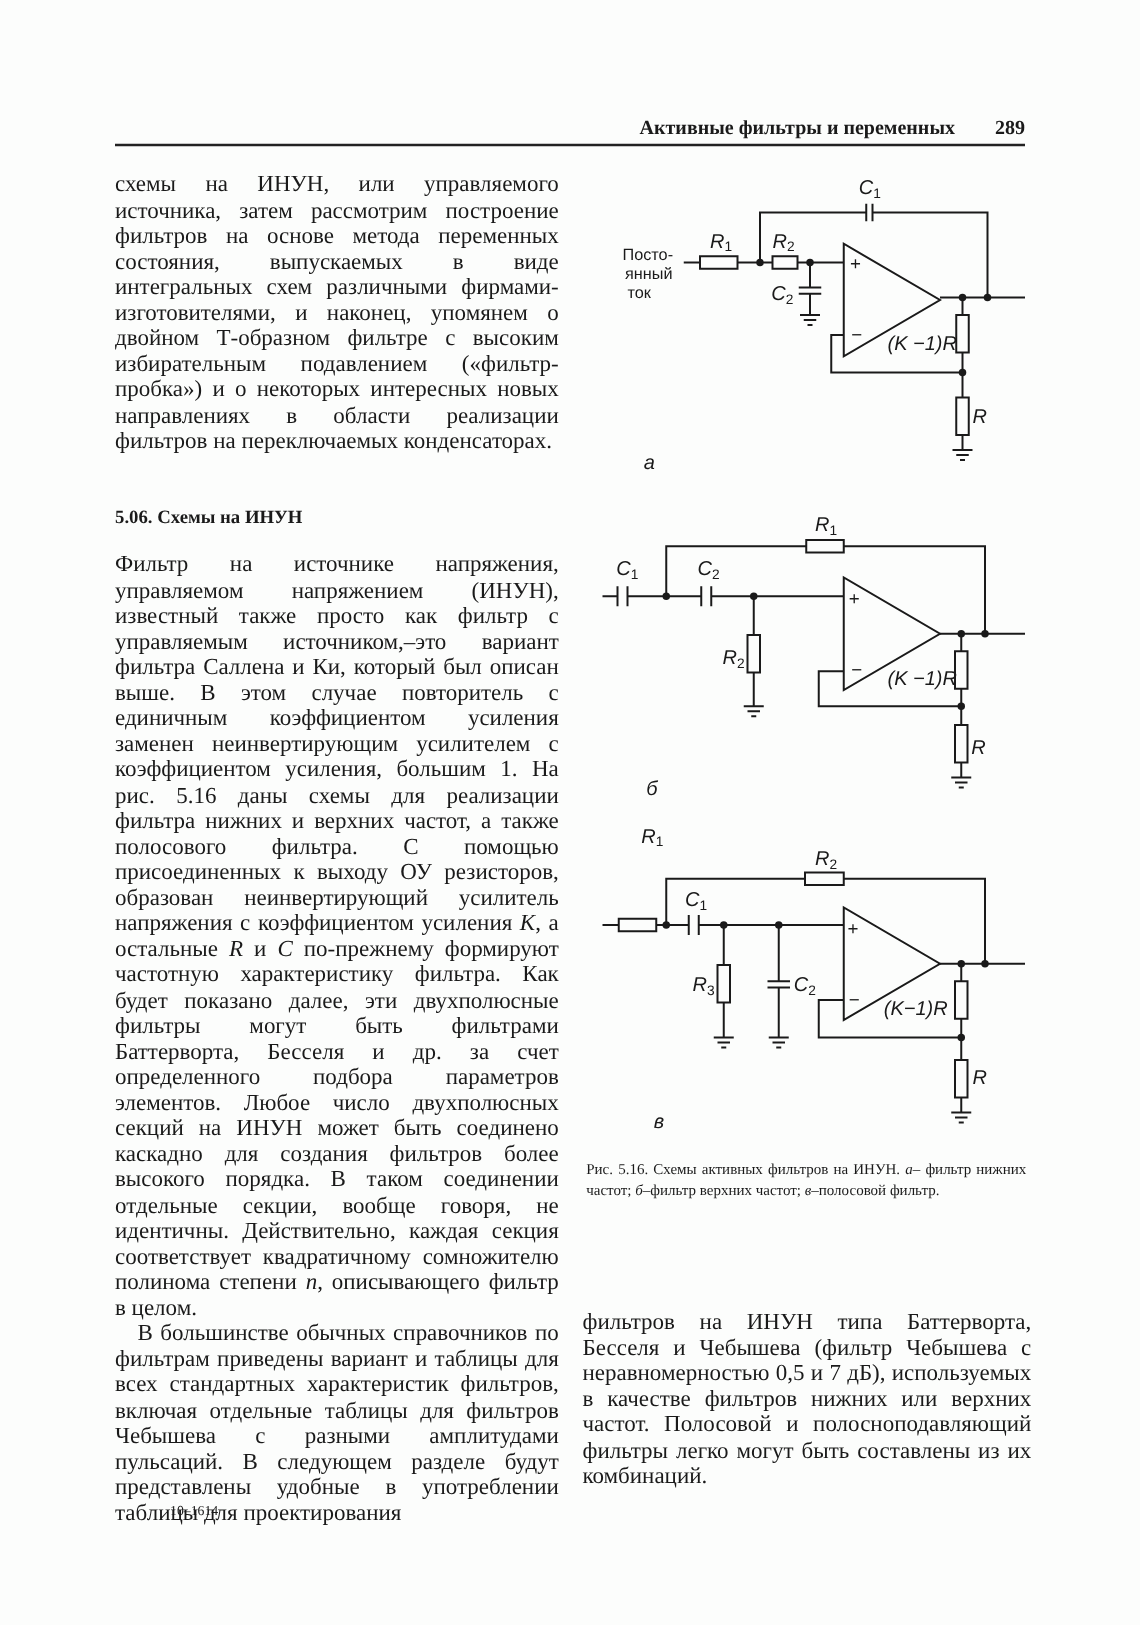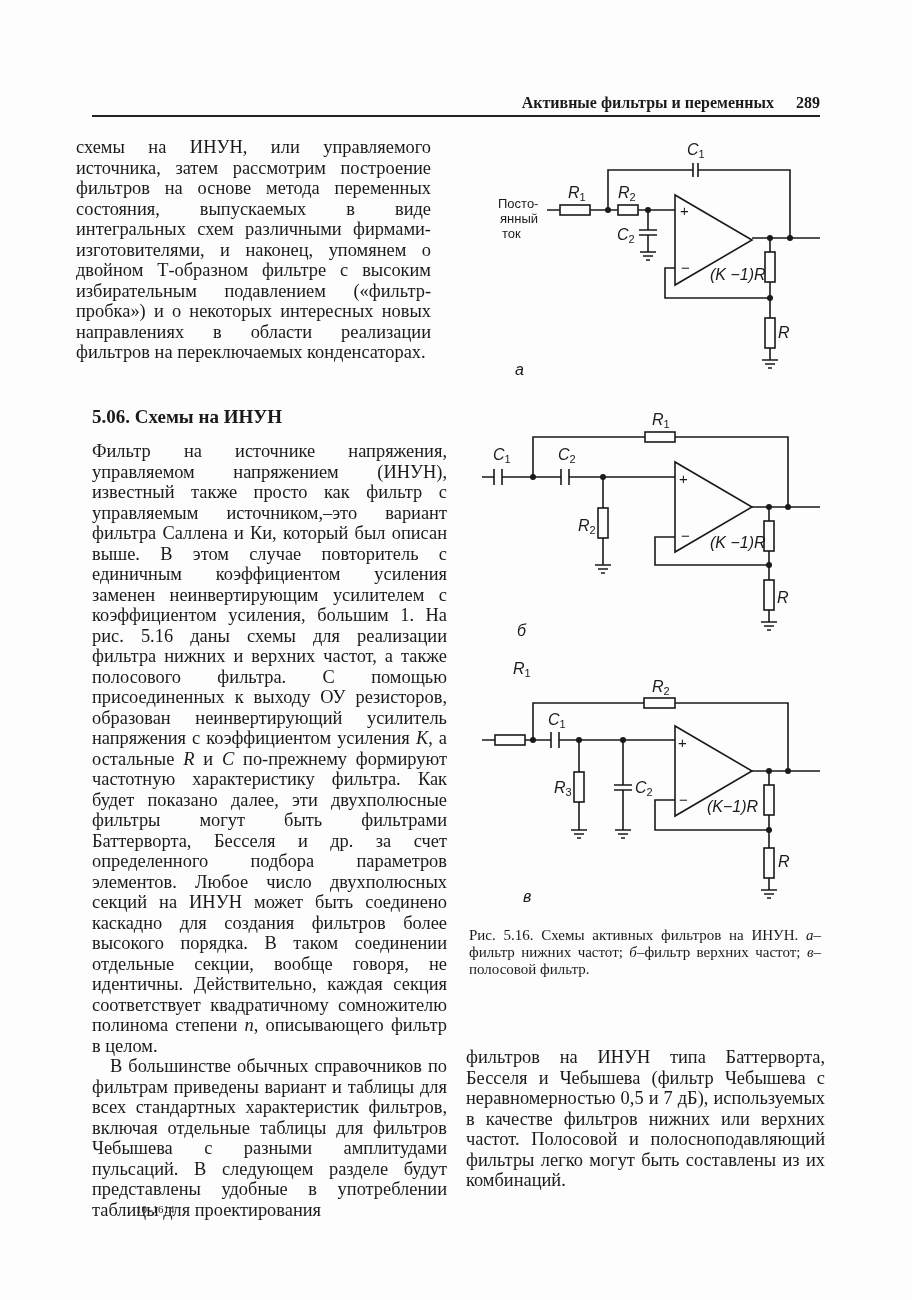--- a/index.html
+++ b/index.html
@@ -3,29 +3,29 @@
 <meta charset="utf-8">
 <style>
   html, body { margin: 0; padding: 0; }
   body {
     width: 912px; height: 1300px; position: relative; overflow: hidden;
     background: #fcfdfc; color: #1a1a1a;
     font-family: "Liberation Serif", "DejaVu Serif", serif;
   }
   .rule { position: absolute; left: 92px; top: 115px; width: 728px; height: 2px; background: #222; }
   .running-head { position: absolute; top: 94px; right: 92px; font-size: 16px; font-weight: bold; white-space: nowrap; }
-  .running-head .pn { margin-left: 22px; }
+  .running-head .pn { margin-left: 32px; }
   .col { position: absolute; font-size: 18.4px; line-height: 20.5px; text-align: justify; }
   .col p { margin: 0; }
   .col .ind { text-indent: 18px; }
-  #col-left-top { left: 76px; top: 137px; width: 355px; }
-  #sec-title { position: absolute; left: 92px; top: 406px; font-size: 19px; font-weight: bold; }
+  #col-left-top { left: 92px; top: 137px; width: 355px; }
+  #sec-title { position: absolute; left: 92px; top: 406px; font-size: 15px; font-weight: bold; }
   #col-left-main { left: 92px; top: 441px; width: 355px; }
   #col-right-bottom { left: 466px; top: 1047px; width: 359px; }
-  .caption { position: absolute; left: 469px; top: 927px; width: 352px; font-size: 15px; line-height: 17px; text-align: justify; }
+  .caption { position: absolute; left: 469px; top: 927px; width: 352px; font-size: 12px; line-height: 17px; text-align: justify; }
   .caption i { font-style: italic; }
   .footer-sig { position: absolute; left: 92px; top: 1203px; font-size: 11px; margin-left: 44px; }
   svg.circ { position: absolute; left: 480px; }
   svg.circ text { font-family: "Liberation Sans", "DejaVu Sans", sans-serif; fill: #1a1a1a; }
   svg.circ .lbl { font-style: italic; font-size: 16px; }
   svg.circ .sub { font-size: 11px; font-style: normal; }
   svg.circ .w { stroke: #1a1a1a; stroke-width: 1.6; fill: none; }
   svg.circ .box { stroke: #1a1a1a; stroke-width: 1.6; fill: #fcfdfc; }
   svg.circ .dot { fill: #1a1a1a; }
 </style>

